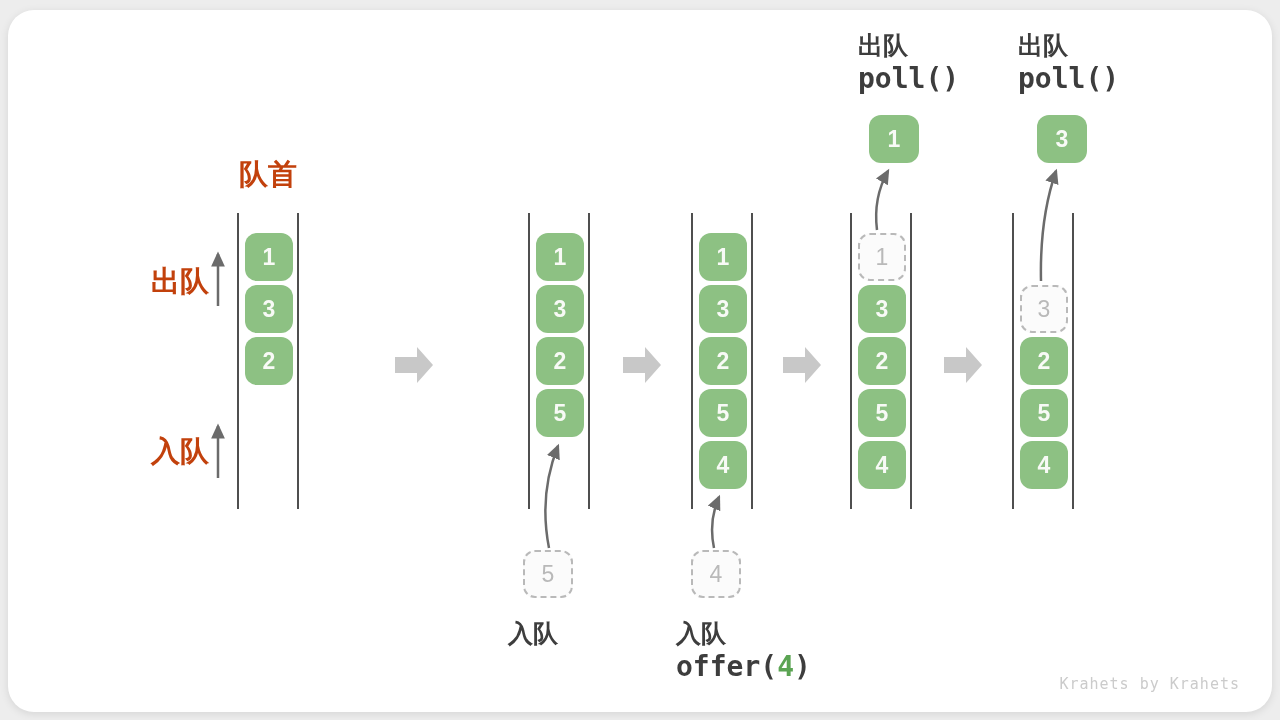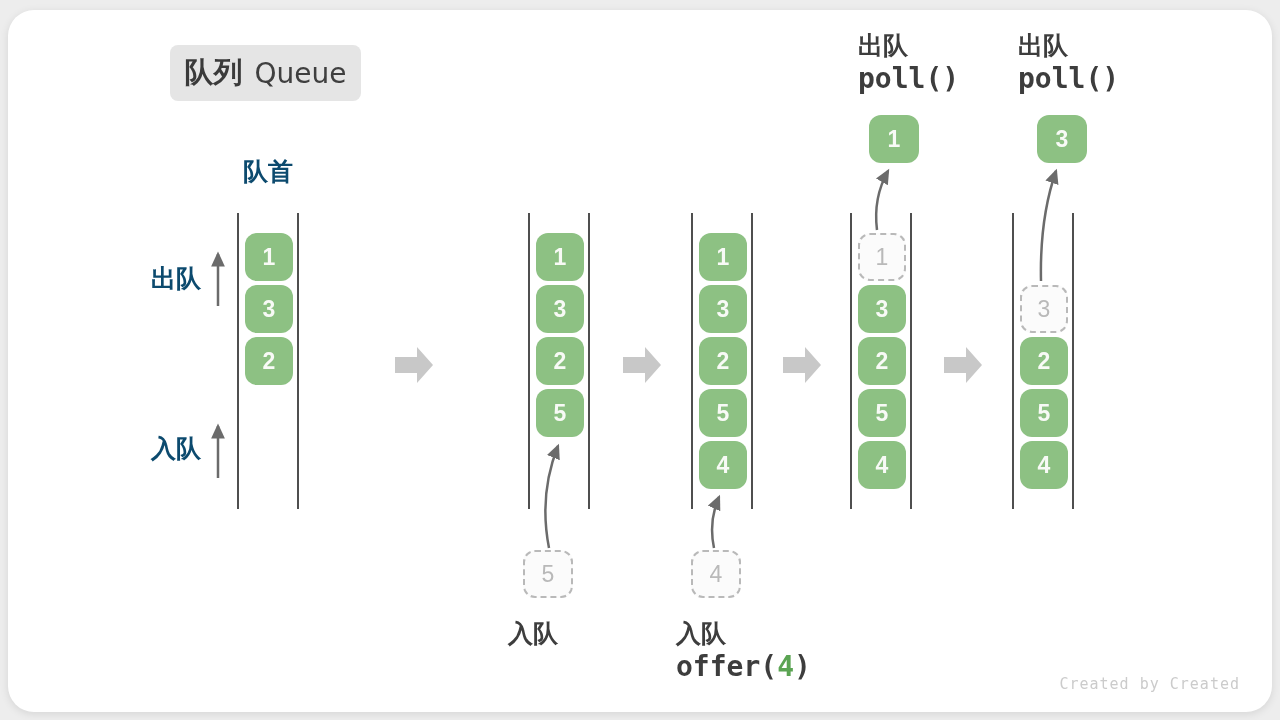--- a/index.html
+++ b/index.html
@@ -8,21 +8,21 @@
   .canvas { position:relative; width:1280px; height:720px; overflow:hidden; }
   .card { position:absolute; left:8px; top:10px; width:1264px; height:702px;
           background:#ffffff; border-radius:26px; box-shadow:0 2px 8px rgba(0,0,0,.10); }
 
   .title-badge { position:absolute; left:170px; top:45px; width:191px; height:56px;
                  background:#e5e5e5; border-radius:8px; display:flex; align-items:center;
                  justify-content:center; gap:12px; }
   .title-zh { font-size:29px; font-weight:700; color:#3a3a3a; }
   .title-en { font-size:28px; font-weight:400; color:#3f3f3f; font-family:"DejaVu Sans","Liberation Sans",sans-serif; }
 
-  .zh-label { position:absolute; font-size:25px; font-weight:700; color:#0c4a6e; }
+  .zh-label { position:absolute; font-size:29px; font-weight:700; color:#c2410c; }
   .center100 { width:120px; text-align:center; }
 
   .column { position:absolute; width:62px; height:296px; top:213px;
             border-left:2px solid #4f4f4f; border-right:2px solid #4f4f4f; }
   .cell { position:absolute; left:6px; width:48px; height:48px; border-radius:12px;
           background:#8dc183; color:#f8faf6; font-size:23px; font-weight:700;
           display:flex; align-items:center; justify-content:center; }
   .cell.ghost { background:#fbfbfb; border:2px dashed #b9b9b9; color:#b9b9b9; font-weight:400; }
 
   .free-cell { position:absolute; width:50px; height:48px; border-radius:12px;
@@ -40,24 +40,20 @@
 
   .watermark { position:absolute; right:40px; top:675px; font-family:"DejaVu Sans Mono","Liberation Mono",monospace;
                font-size:15px; color:#cbcbcb; letter-spacing:1px; }
 </style>
 </head>
 <body>
 
 <div class="canvas">
   <div class="card"></div>
 
-  <div class="title-badge">
-    <span class="title-zh">队列</span>
-    <span class="title-en">Queue</span>
-  </div>
 
   <div class="zh-label center100" style="left:208px; top:155px;">队首</div>
   <div class="zh-label" style="left:151px; top:262px;">出队</div>
   <div class="zh-label" style="left:151px; top:432px;">入队</div>
 
   <div class="column" style="left:237px;">
     <div class="cell" style="top:20px;">1</div>
     <div class="cell" style="top:72px;">3</div>
     <div class="cell" style="top:124px;">2</div>
   </div>
@@ -126,14 +122,14 @@
 
     <path d="M877,230 C874,206 879,187 888,171" stroke="#6b6b6b" stroke-width="2.5" fill="none" marker-end="url(#ah)"></path>
     <path d="M1041,281 C1040,236 1047,197 1056,171" stroke="#6b6b6b" stroke-width="2.5" fill="none" marker-end="url(#ah)"></path>
 
     <path d="M0 -8 H22 V-18 L38 0 L22 18 V8 H0 Z" transform="translate(395,365)" fill="#c8c8c8"></path>
     <path d="M0 -8 H22 V-18 L38 0 L22 18 V8 H0 Z" transform="translate(623,365)" fill="#c8c8c8"></path>
     <path d="M0 -8 H22 V-18 L38 0 L22 18 V8 H0 Z" transform="translate(783,365)" fill="#c8c8c8"></path>
     <path d="M0 -8 H22 V-18 L38 0 L22 18 V8 H0 Z" transform="translate(944,365)" fill="#c8c8c8"></path>
   </svg>
 
-  <div class="watermark">Created by Created</div>
+  <div class="watermark">Krahets by Krahets</div>
 </div>
 
 </body></html>

